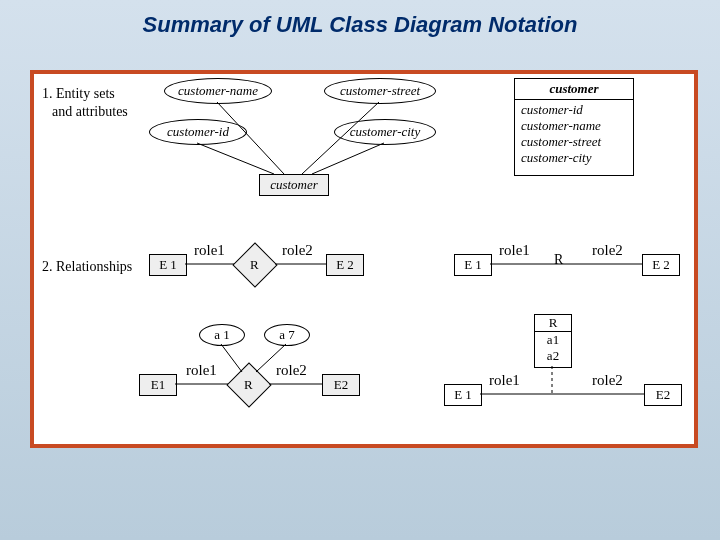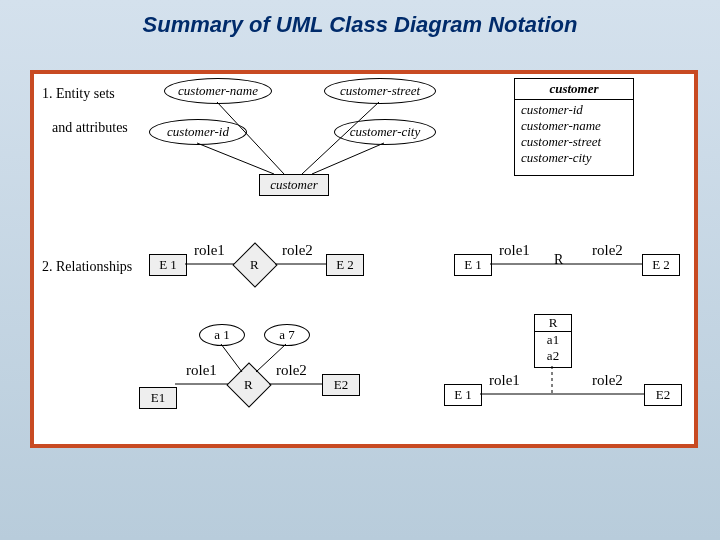--- a/index.html
+++ b/index.html
@@ -91,21 +91,21 @@
   }
 </style>
 </head>
 <body>
 
 <div class="title">Summary of UML Class Diagram Notation</div>
 
 <div class="frame">
 
   <div class="label" style="left:8px; top:12px;">1. Entity sets</div>
-  <div class="label" style="left:18px; top:46px;">and attributes</div>
+  <div class="label" style="left:18px; top:30px;">and attributes</div>
 
   <div class="oval" style="left:130px; top:4px; width:106px; height:24px;">customer-name</div>
   <div class="oval" style="left:290px; top:4px; width:110px; height:24px;">customer-street</div>
   <div class="oval" style="left:115px; top:45px; width:96px; height:24px;">customer-id</div>
   <div class="oval" style="left:300px; top:45px; width:100px; height:24px;">customer-city</div>
 
   <div class="rect italic" style="left:225px; top:100px; width:68px; height:20px;">customer</div>
 
   <svg class="svgbox">
     <line x1="183" y1="28" x2="250" y2="100" stroke="#000" stroke-width="1"></line>
@@ -144,21 +144,21 @@
   <div class="label small" style="left:558px; top:168px;">role2</div>
   <div class="plainrect" style="left:608px; top:180px; width:36px; height:20px; display:flex;align-items:center;justify-content:center;">E 2</div>
 
   <svg class="svgbox">
     <line x1="456" y1="190" x2="608" y2="190" stroke="#000" stroke-width="1"></line>
   </svg>
 
   <div class="oval" style="left:165px; top:250px; width:44px; height:20px; font-style:normal;">a 1</div>
   <div class="oval" style="left:230px; top:250px; width:44px; height:20px; font-style:normal;">a 7</div>
 
-  <div class="rect" style="left:105px; top:313px; width:36px; height:20px;">E1</div>
+  <div class="rect" style="left:105px; top:300px; width:36px; height:20px;">E1</div>
   <div class="label small" style="left:152px; top:288px;">role1</div>
   <div class="diamond" style="left:199px; top:295px;"></div>
   <div class="diamond-label" style="left:210px; top:303px;">R</div>
   <div class="label small" style="left:242px; top:288px;">role2</div>
   <div class="rect" style="left:288px; top:300px; width:36px; height:20px;">E2</div>
 
   <svg class="svgbox">
     <line x1="141" y1="310" x2="194" y2="310" stroke="#000" stroke-width="1"></line>
     <line x1="235" y1="310" x2="288" y2="310" stroke="#000" stroke-width="1"></line>
     <line x1="187" y1="270" x2="208" y2="298" stroke="#000" stroke-width="1"></line>

